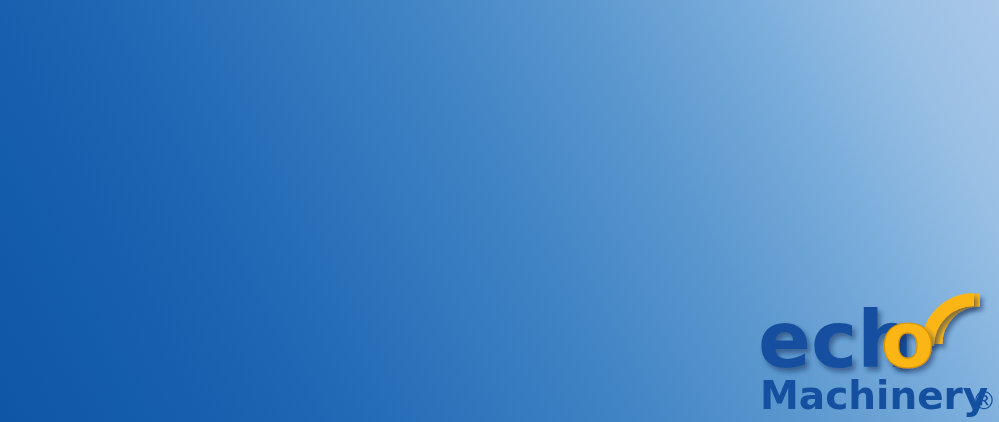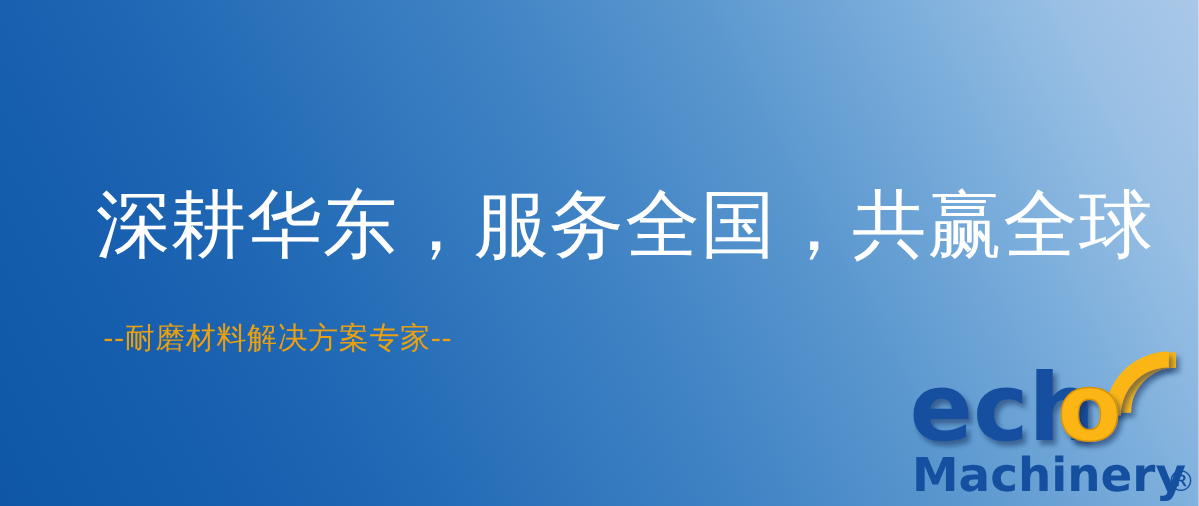--- a/index.html
+++ b/index.html
@@ -72,23 +72,21 @@
     display: block;
     width: 257px;
     height: 130px;
   }
 </style>
 </head>
 <body>
 
 <div id="banner">
 
-  <h1 id="headline">深耕华东，服务全国，共赢全球</h1>
 
-  <p id="subtitle">--耐磨材料解决方案专家--</p>
 
   <div id="logo">
     <svg viewBox="0 0 257 130" xmlns="http://www.w3.org/2000/svg" aria-hidden="true">
       <defs>
         <filter id="dropsh" x="-30%" y="-30%" width="180%" height="180%">
           <feDropShadow dx="3" dy="4" stdDeviation="2.4" flood-color="#0a2d5e" flood-opacity="0.55"></feDropShadow>
         </filter>
         <filter id="dropsh2" x="-40%" y="-40%" width="200%" height="200%">
           <feDropShadow dx="3" dy="4" stdDeviation="2.2" flood-color="#0a2d5e" flood-opacity="0.5"></feDropShadow>
         </filter>

